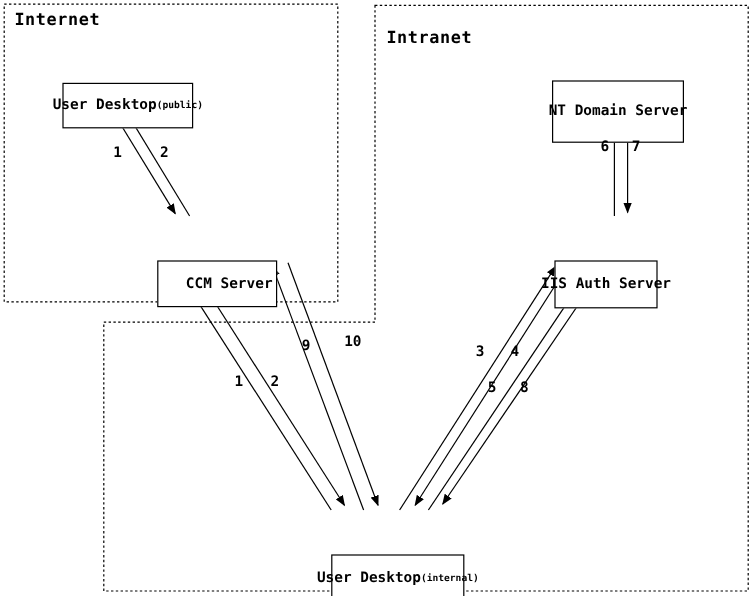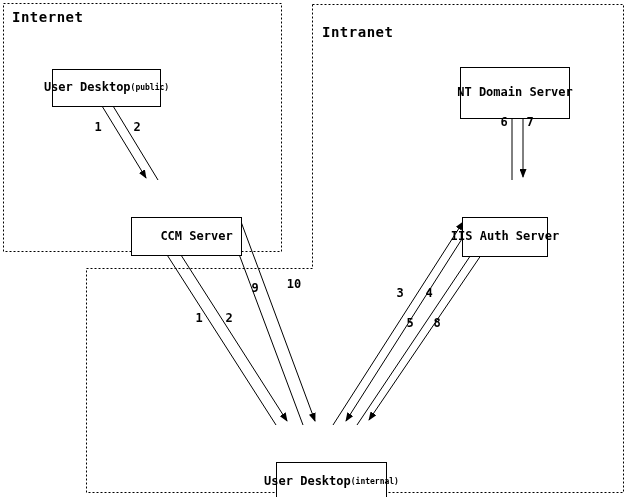--- a/index.html
+++ b/index.html
@@ -53,21 +53,21 @@
   }
   .flow-label {
     position: absolute;
     transform: translate(-50%, -50%);
     font-size: 12px;
     font-weight: bold;
     white-space: nowrap;
   }
   
   #node-user-desktop-public { left: 52px;  top: 32px;  width: 109px; height: 38px; }
-  #node-ccm-server          { left: 131px; top: 180px; width: 111px; height: 39px; padding-left: 20px; }
+  #node-ccm-server          { left: 131px; top: 180px; width: 100px; height: 39px; padding-left: 20px; }
   #node-nt-domain-server    { left: 460px; top: 30px;  width: 110px; height: 52px; }
   #node-iis-auth-server     { left: 462px; top: 180px; width: 86px; height: 40px; }
   #node-user-desktop-internal { left: 276px; top: 425px; width: 111px; height: 40px; }
   
   #label-internet { left: 12px;  top: 9px; }
   #label-intranet { left: 322px; top: 24px; }
   
   #fl-0  { left: 98px;  top: 127px; }
   #fl-1  { left: 137px; top: 127px; }
   #fl-2  { left: 199px; top: 318px; }

